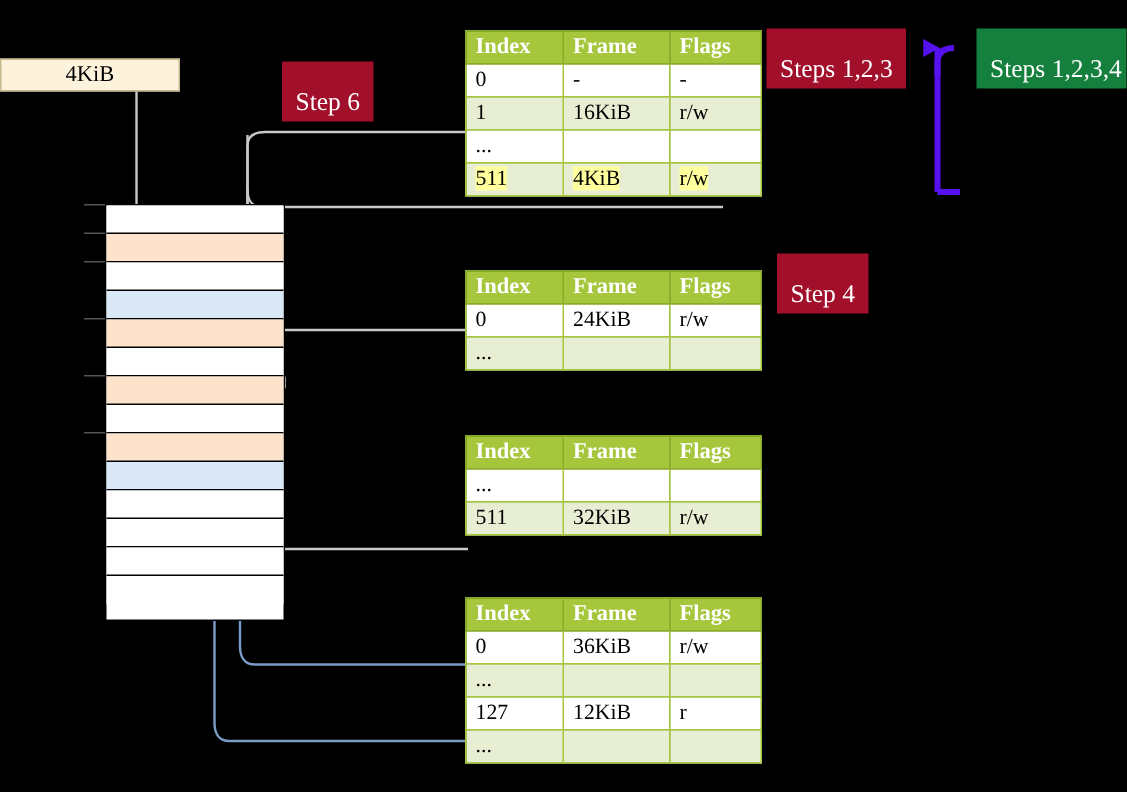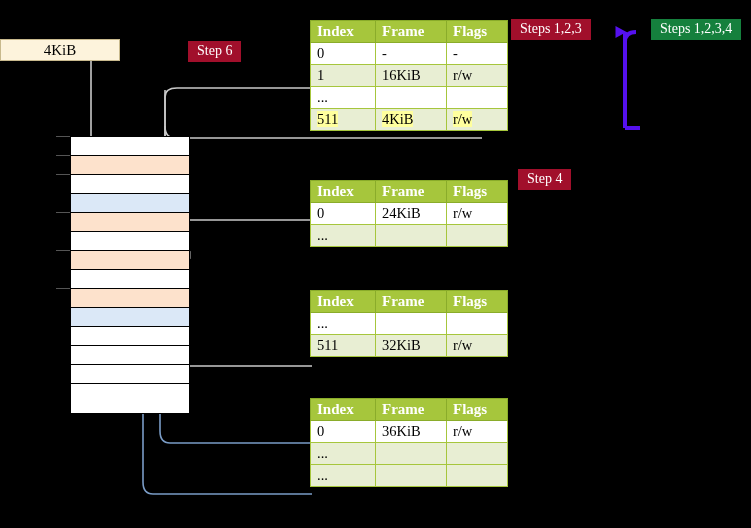--- a/index.html
+++ b/index.html
@@ -8,21 +8,21 @@
 
   .abs{position:absolute;}
 
   
   #vaddr-box{left:0px;top:39px;width:120px;height:22px;
     background:#fdf3dc;border:1px solid #c8b98d;
     display:flex;align-items:center;justify-content:center;
     font-size:15px;color:#000;box-sizing:border-box;}
 
   
-  .badge{display:inline-block;padding:2px 9px 3px 9px;font-size:14px;
+  .badge{display:inline-block;padding:17px 9px 3px 9px;font-size:17px;
     color:#ffffff;white-space:nowrap;line-height:1.15;}
   .badge-red{background:#a10f2b;}
   .badge-blue{background:#15803d;}
   #step0{left:188px;top:41px;}
   #step4{left:518px;top:169px;}
   #steps123{left:511px;top:19px;}
   #steps1234{left:651px;top:19px;}
 
   
   #memcol{left:70px;top:136px;width:120px;height:278px;
@@ -232,20 +232,25 @@
         <tr>
           <td class="c-index">0</td>
           <td class="c-frame">36KiB</td>
           <td class="c-flags">r/w</td>
         </tr>
         <tr class="alt">
           <td class="c-index">...</td>
           <td class="c-frame">&nbsp;</td>
           <td class="c-flags">&nbsp;</td>
         </tr>
+        <tr>
+          <td class="c-index">127</td>
+          <td class="c-frame">12KiB</td>
+          <td class="c-flags">r</td>
+        </tr>
         <tr class="alt">
           <td class="c-index">...</td>
           <td class="c-frame">&nbsp;</td>
           <td class="c-flags">&nbsp;</td>
         </tr>
       </tbody>
     </table>
   </div>
 
 </body></html>

